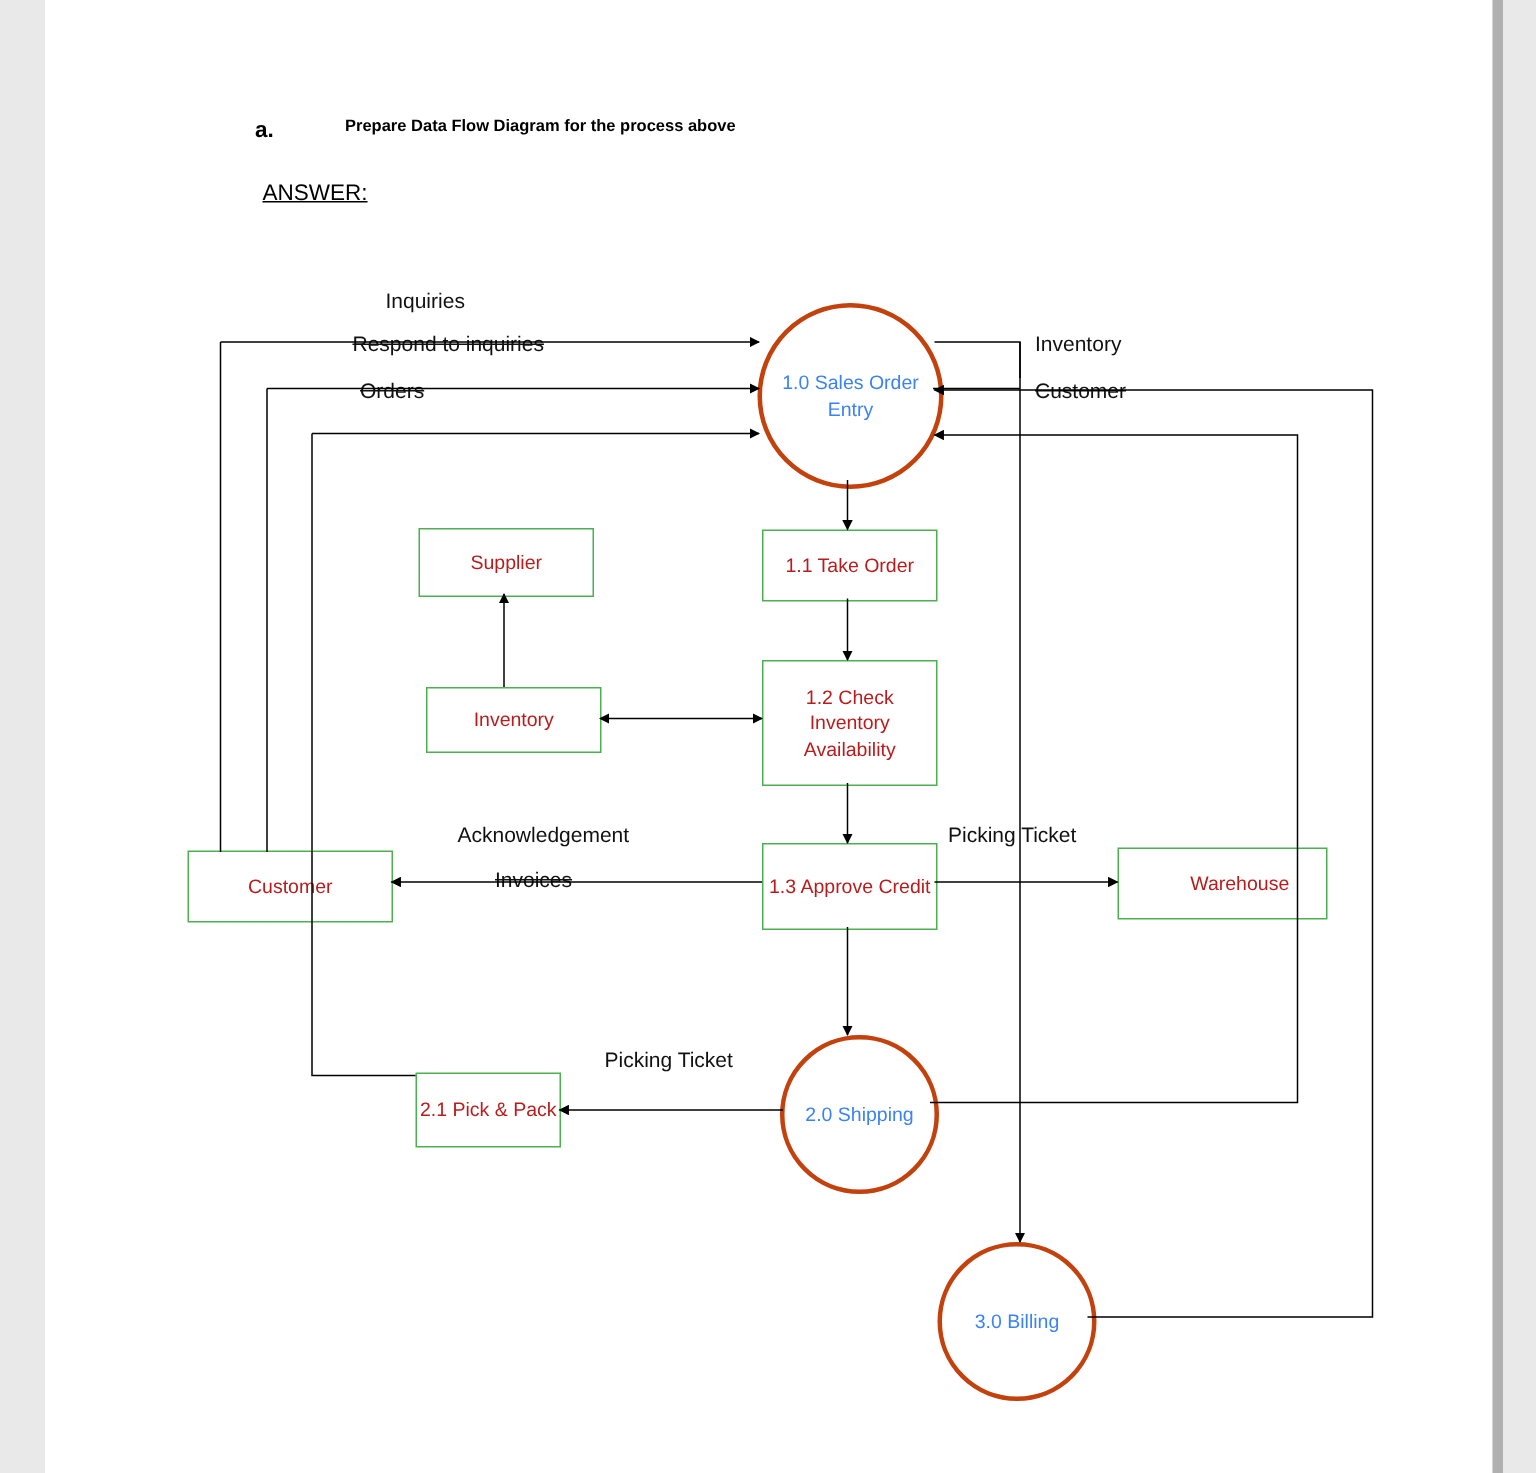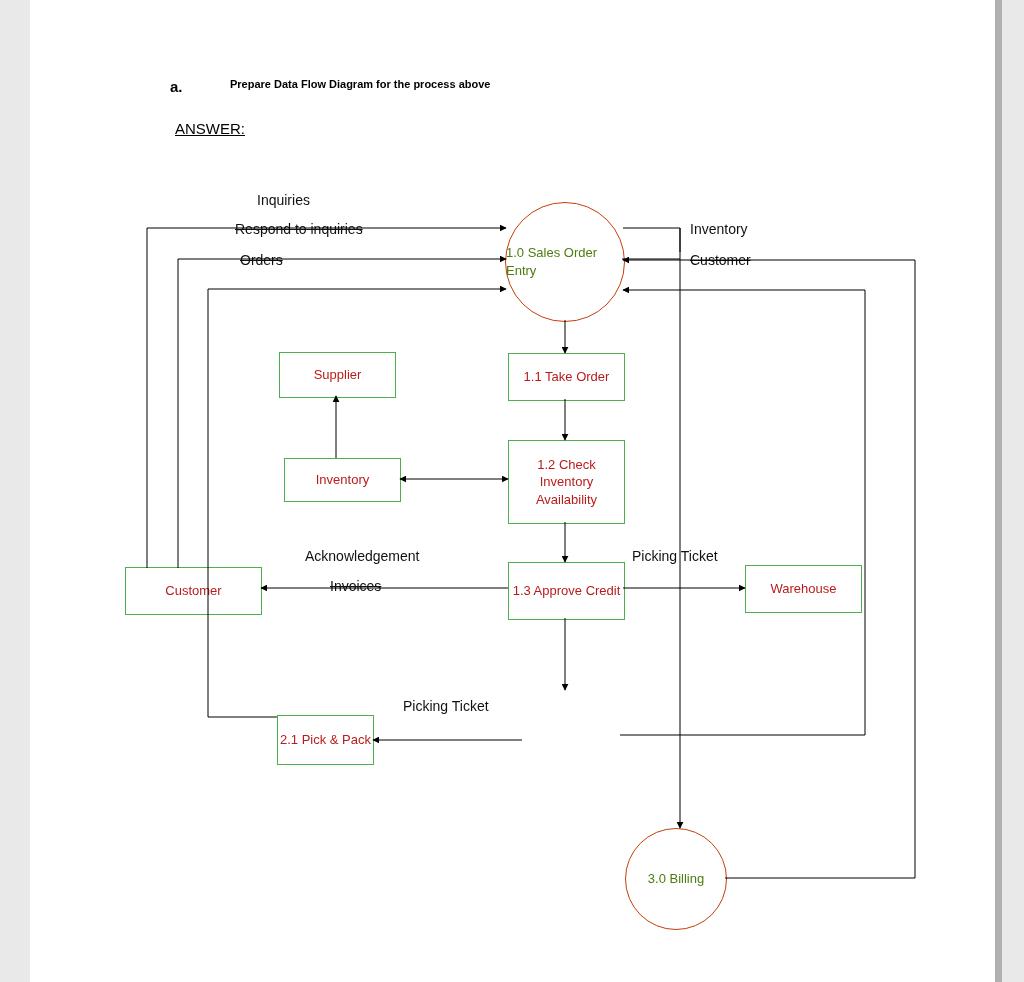--- a/index.html
+++ b/index.html
@@ -4,21 +4,21 @@
 <style>
   html,body{margin:0;padding:0;width:1024px;height:982px;font-family:Arial,Helvetica,sans-serif;background:#e9e9e9;color:#000;}
   .page-bg{position:absolute;left:30px;top:0;width:965px;height:982px;background:#fff;}
   .shadow{position:absolute;left:995px;top:0;width:7px;height:982px;background:#b0b0b0;}
   .content{position:absolute;left:30px;top:0;width:965px;height:982px;}
   .heading-letter{position:absolute;left:140px;top:78px;font-weight:700;font-size:15px;}
   .heading-text{position:absolute;left:200px;top:78px;font-weight:700;font-size:11px;}
   .answer-label{position:absolute;left:145px;top:120px;font-size:15px;text-decoration:underline;}
   .diagram{position:absolute;left:0;top:0;width:910px;height:982px;}
   .rect{position:absolute;border:1px solid #4caf50;background:#fff;display:flex;align-items:center;justify-content:center;text-align:center;font-size:13px;line-height:1.35;color:#b91c1c;}
-  .circle{position:absolute;border:1px solid #c2410c;border-radius:50%;background:#fff;display:flex;align-items:center;justify-content:center;font-size:13px;line-height:1.35;color:#4d7c0f;}
+  .circle{position:absolute;border:3px solid #c2410c;border-radius:50%;background:#fff;display:flex;align-items:center;justify-content:center;text-align:center;font-size:13px;line-height:1.35;color:#3b82f6;}
   .lbl{position:absolute;font-size:14px;color:#111;white-space:nowrap;}
   svg.arrows{position:absolute;left:0;top:0;width:965px;height:982px;pointer-events:none;}
 </style>
 </head>
 <body>
 
 <div class="page-bg"></div>
 <div class="shadow"></div>
 
 <div class="content">
@@ -39,27 +39,28 @@
     <div class="lbl" style="left:275px;top:548px;">Acknowledgement</div>
     <div class="lbl" style="left:300px;top:578px;text-decoration:line-through;">Invoices</div>
 
     <div class="lbl" style="left:602px;top:548px;">Picking Ticket</div>
     <div class="lbl" style="left:373px;top:698px;">Picking Ticket</div>
 
     <div class="circle" style="left:475px;top:202px;width:118px;height:118px;">1.0 Sales Order Entry</div>
     <div class="rect" style="left:478px;top:353px;width:115px;height:46px;">1.1 Take Order</div>
     <div class="rect" style="left:478px;top:440px;width:115px;height:82px;">1.2 Check Inventory Availability</div>
     <div class="rect" style="left:478px;top:562px;width:115px;height:56px;">1.3 Approve Credit</div>
+    <div class="circle" style="left:490px;top:690px;width:100px;height:100px;">2.0 Shipping</div>
     <div class="rect" style="left:247px;top:715px;width:95px;height:48px;">2.1 Pick &amp; Pack</div>
     <div class="circle" style="left:595px;top:828px;width:100px;height:100px;">3.0 Billing</div>
 
     <div class="rect" style="left:249px;top:352px;width:115px;height:44px;">Supplier</div>
     <div class="rect" style="left:254px;top:458px;width:115px;height:42px;">Inventory</div>
     <div class="rect" style="left:95px; top:567px;width:135px;height:46px;">Customer</div>
-    <div class="rect" style="left:715px;top:565px;width:115px;height:46px;">Warehouse</div>
+    <div class="rect" style="left:715px;top:565px;width:115px;height:46px;padding-left:23px;">Warehouse</div>
 
     <svg class="arrows">
       <defs>
         <marker id="ah" viewBox="0 0 10 10" refX="9" refY="5" markerWidth="7" markerHeight="7" orient="auto-start-reverse">
           <path d="M0,0 L10,5 L0,10 z" fill="#000"></path>
         </marker>
       </defs>
       <g stroke="#000" stroke-width="1" fill="none">
 
         <polyline points="117,228 476,228" marker-end="url(#ah)"></polyline>

